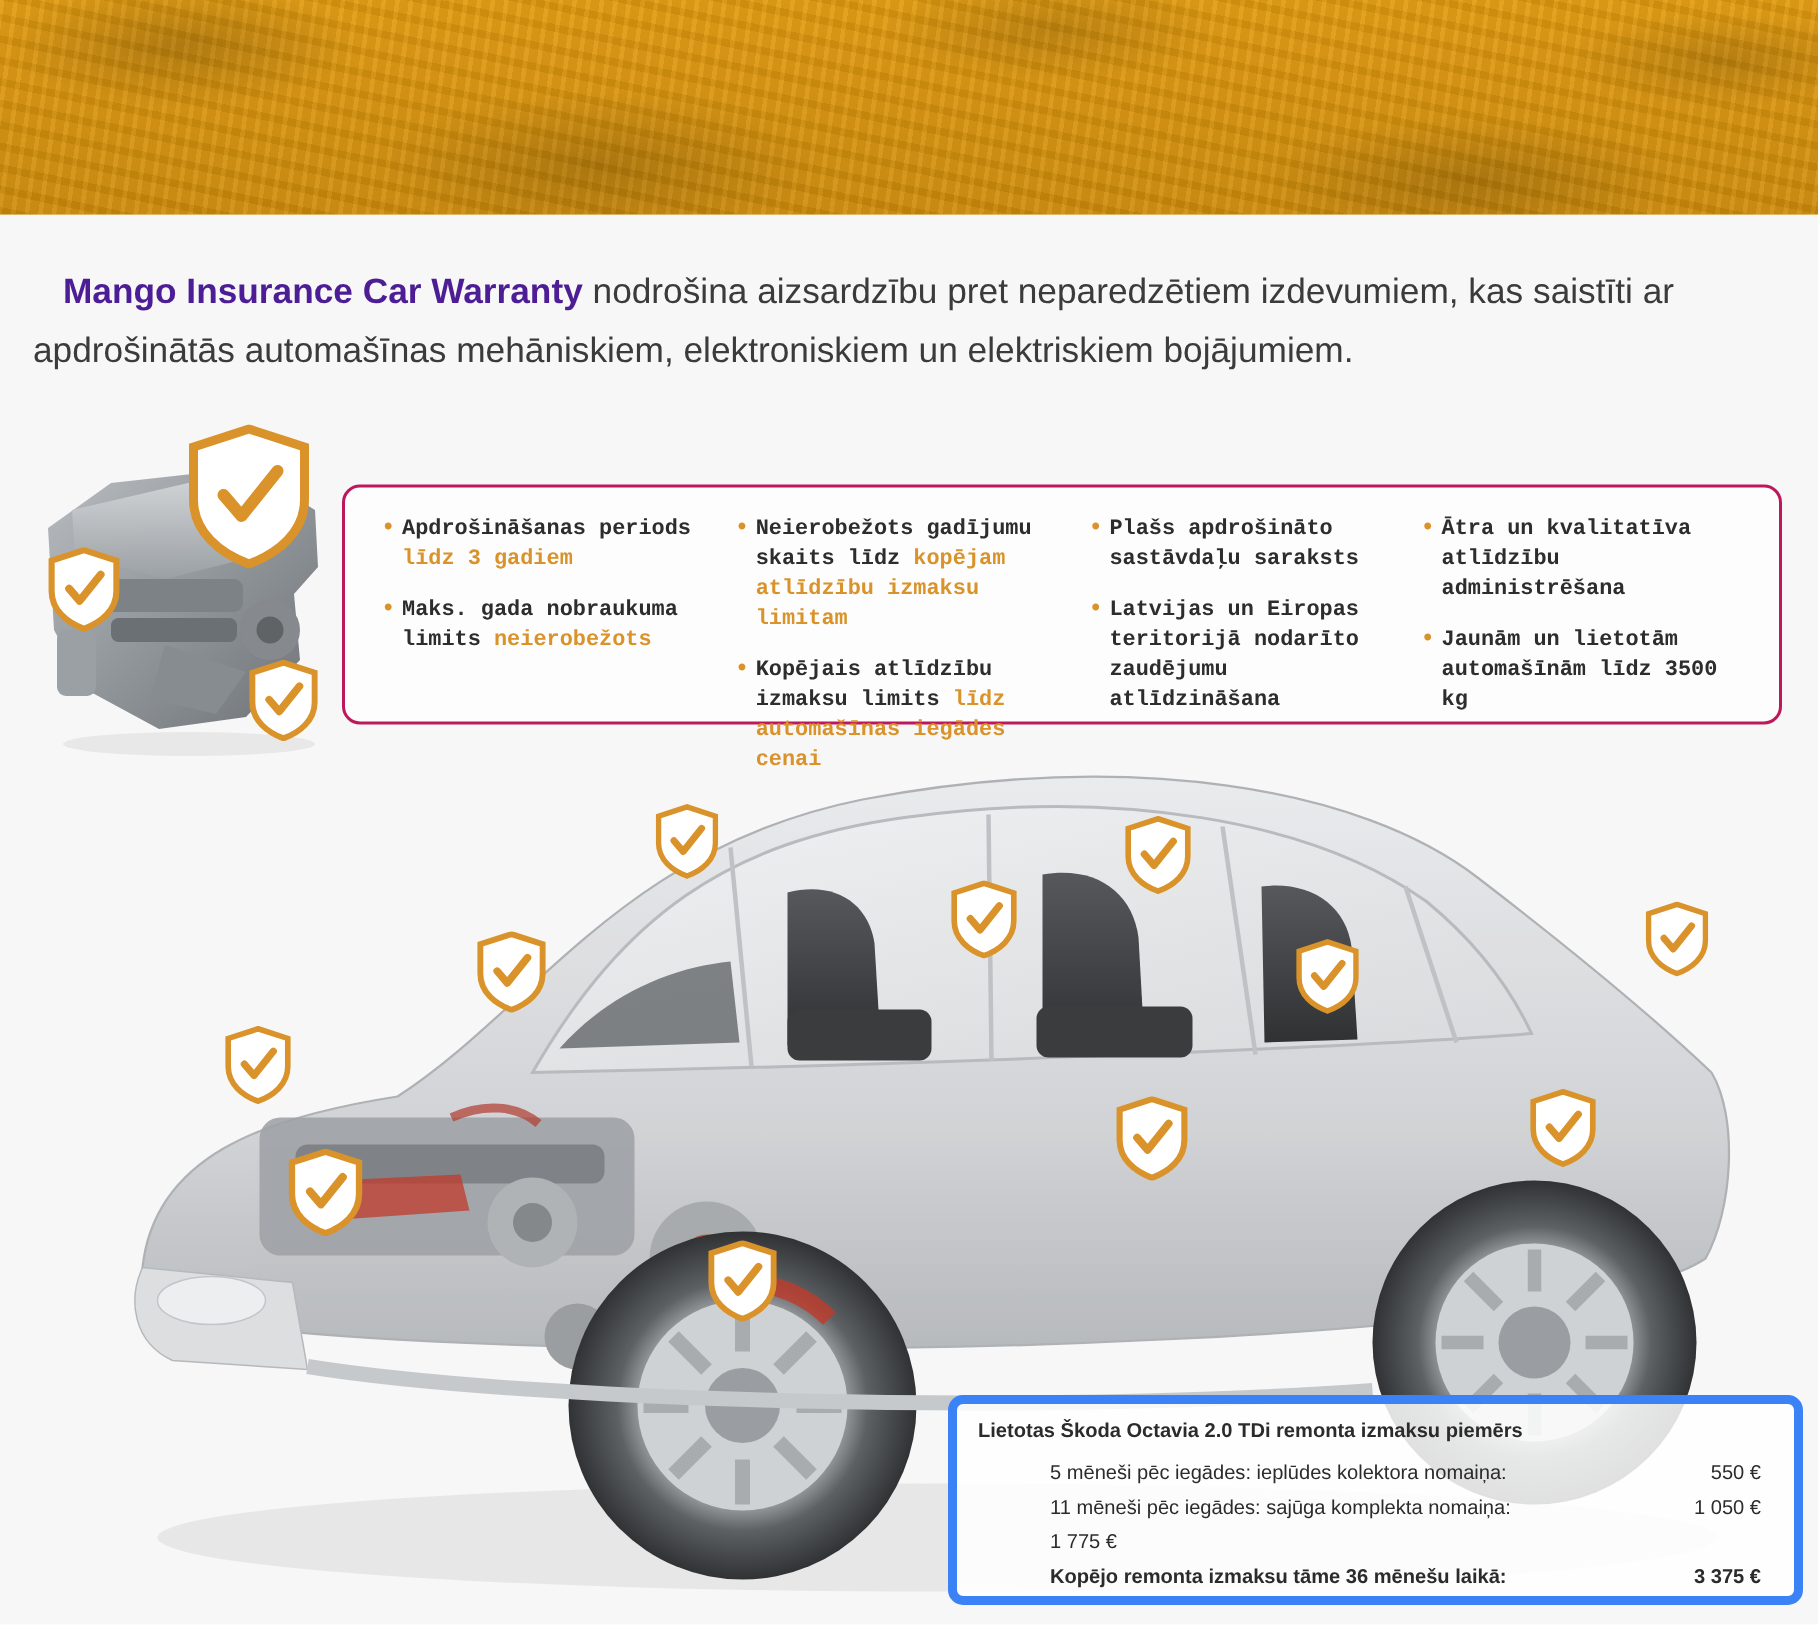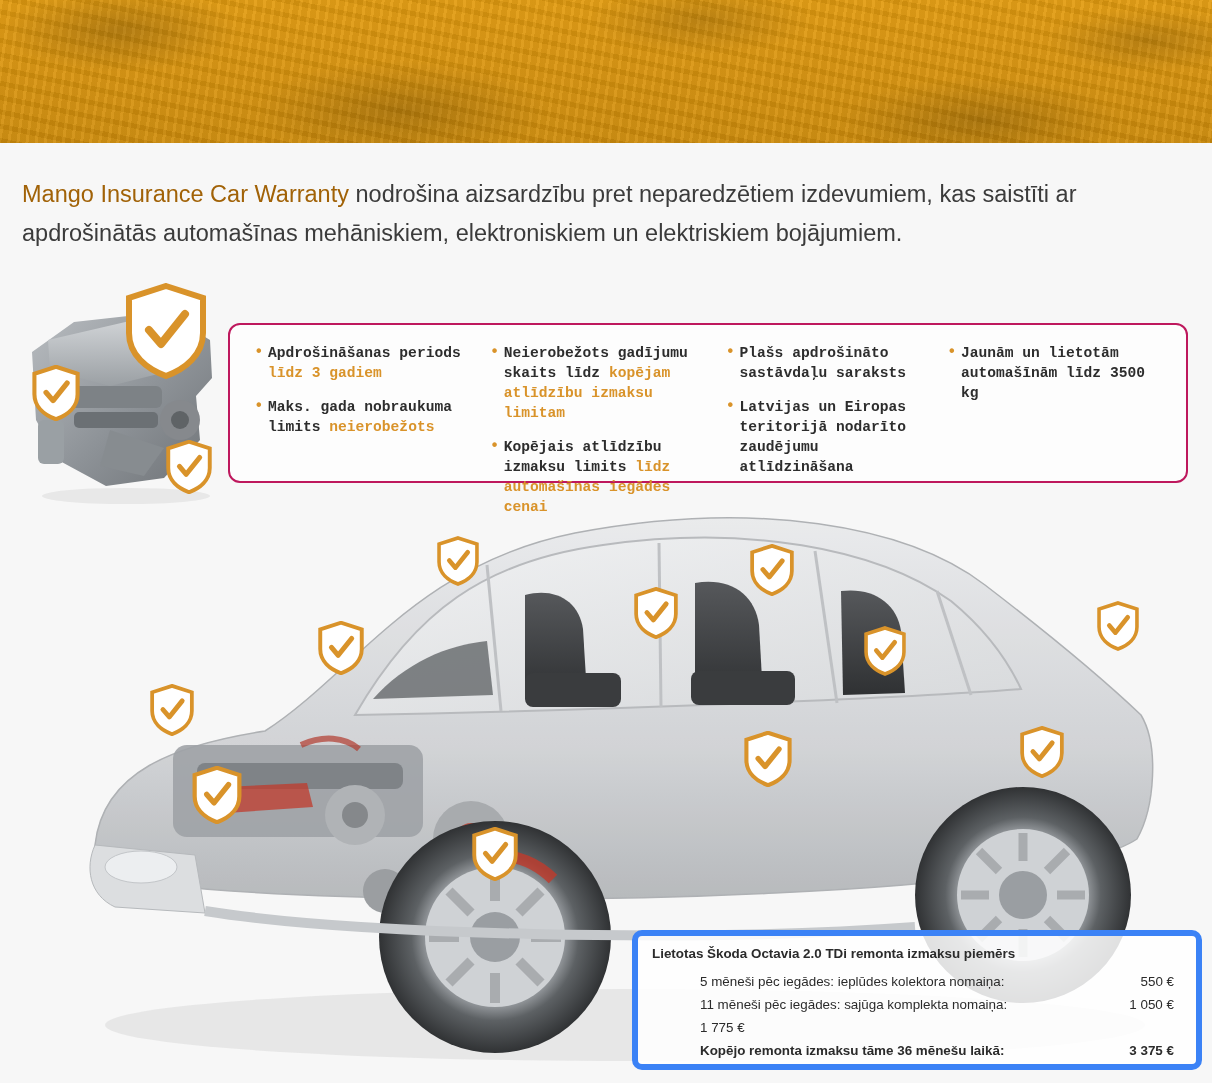--- a/index.html
+++ b/index.html
@@ -48,21 +48,21 @@
   .header-title .line2 { display: block; }
 
   
   .intro {
     position: absolute;
     top: 175px; left: 22px; width: 1165px;
     font-size: 23.5px;
     line-height: 39px;
     color: #3b3b3b;
   }
-  .intro b { color: #a16207; font-weight: normal; }
+  .intro b { color: #4c1d95; font-weight: bold; margin-left: 20px; }
 
   
   .features {
     position: absolute;
     top: 323px; left: 228px;
     width: 960px; height: 160px;
     border: 2px solid #be185d;
     border-radius: 12px;
     background: rgba(255,255,255,0.72);
     font-family: Liberation Mono, monospace;
@@ -361,20 +361,21 @@
       </div>
       <div class="fcol c2">
         <div class="fitem"><span>Neierobežots gadījumu skaits līdz </span><span class="hl">kopējam atlīdzību izmaksu limitam</span></div>
         <div class="fitem"><span>Kopējais atlīdzību izmaksu limits </span><span class="hl">līdz automašīnas iegādes cenai</span></div>
       </div>
       <div class="fcol c3">
         <div class="fitem"><span>Plašs apdrošināto sastāvdaļu saraksts</span></div>
         <div class="fitem"><span>Latvijas un Eiropas teritorijā nodarīto zaudējumu atlīdzināšana</span></div>
       </div>
       <div class="fcol c4">
+        <div class="fitem"><span>Ātra un kvalitatīva atlīdzību administrēšana</span></div>
         <div class="fitem"><span>Jaunām un lietotām automašīnām līdz 3500 kg</span></div>
       </div>
     </div>
   </div>
 
   <div class="costbox">
     <h4>Lietotas Škoda Octavia 2.0 TDi remonta izmaksu piemērs</h4>
     <div class="costrow">
       <span class="lbl">5 mēneši pēc iegādes: ieplūdes kolektora nomaiņa:</span>
       <span class="val">550 €</span>

